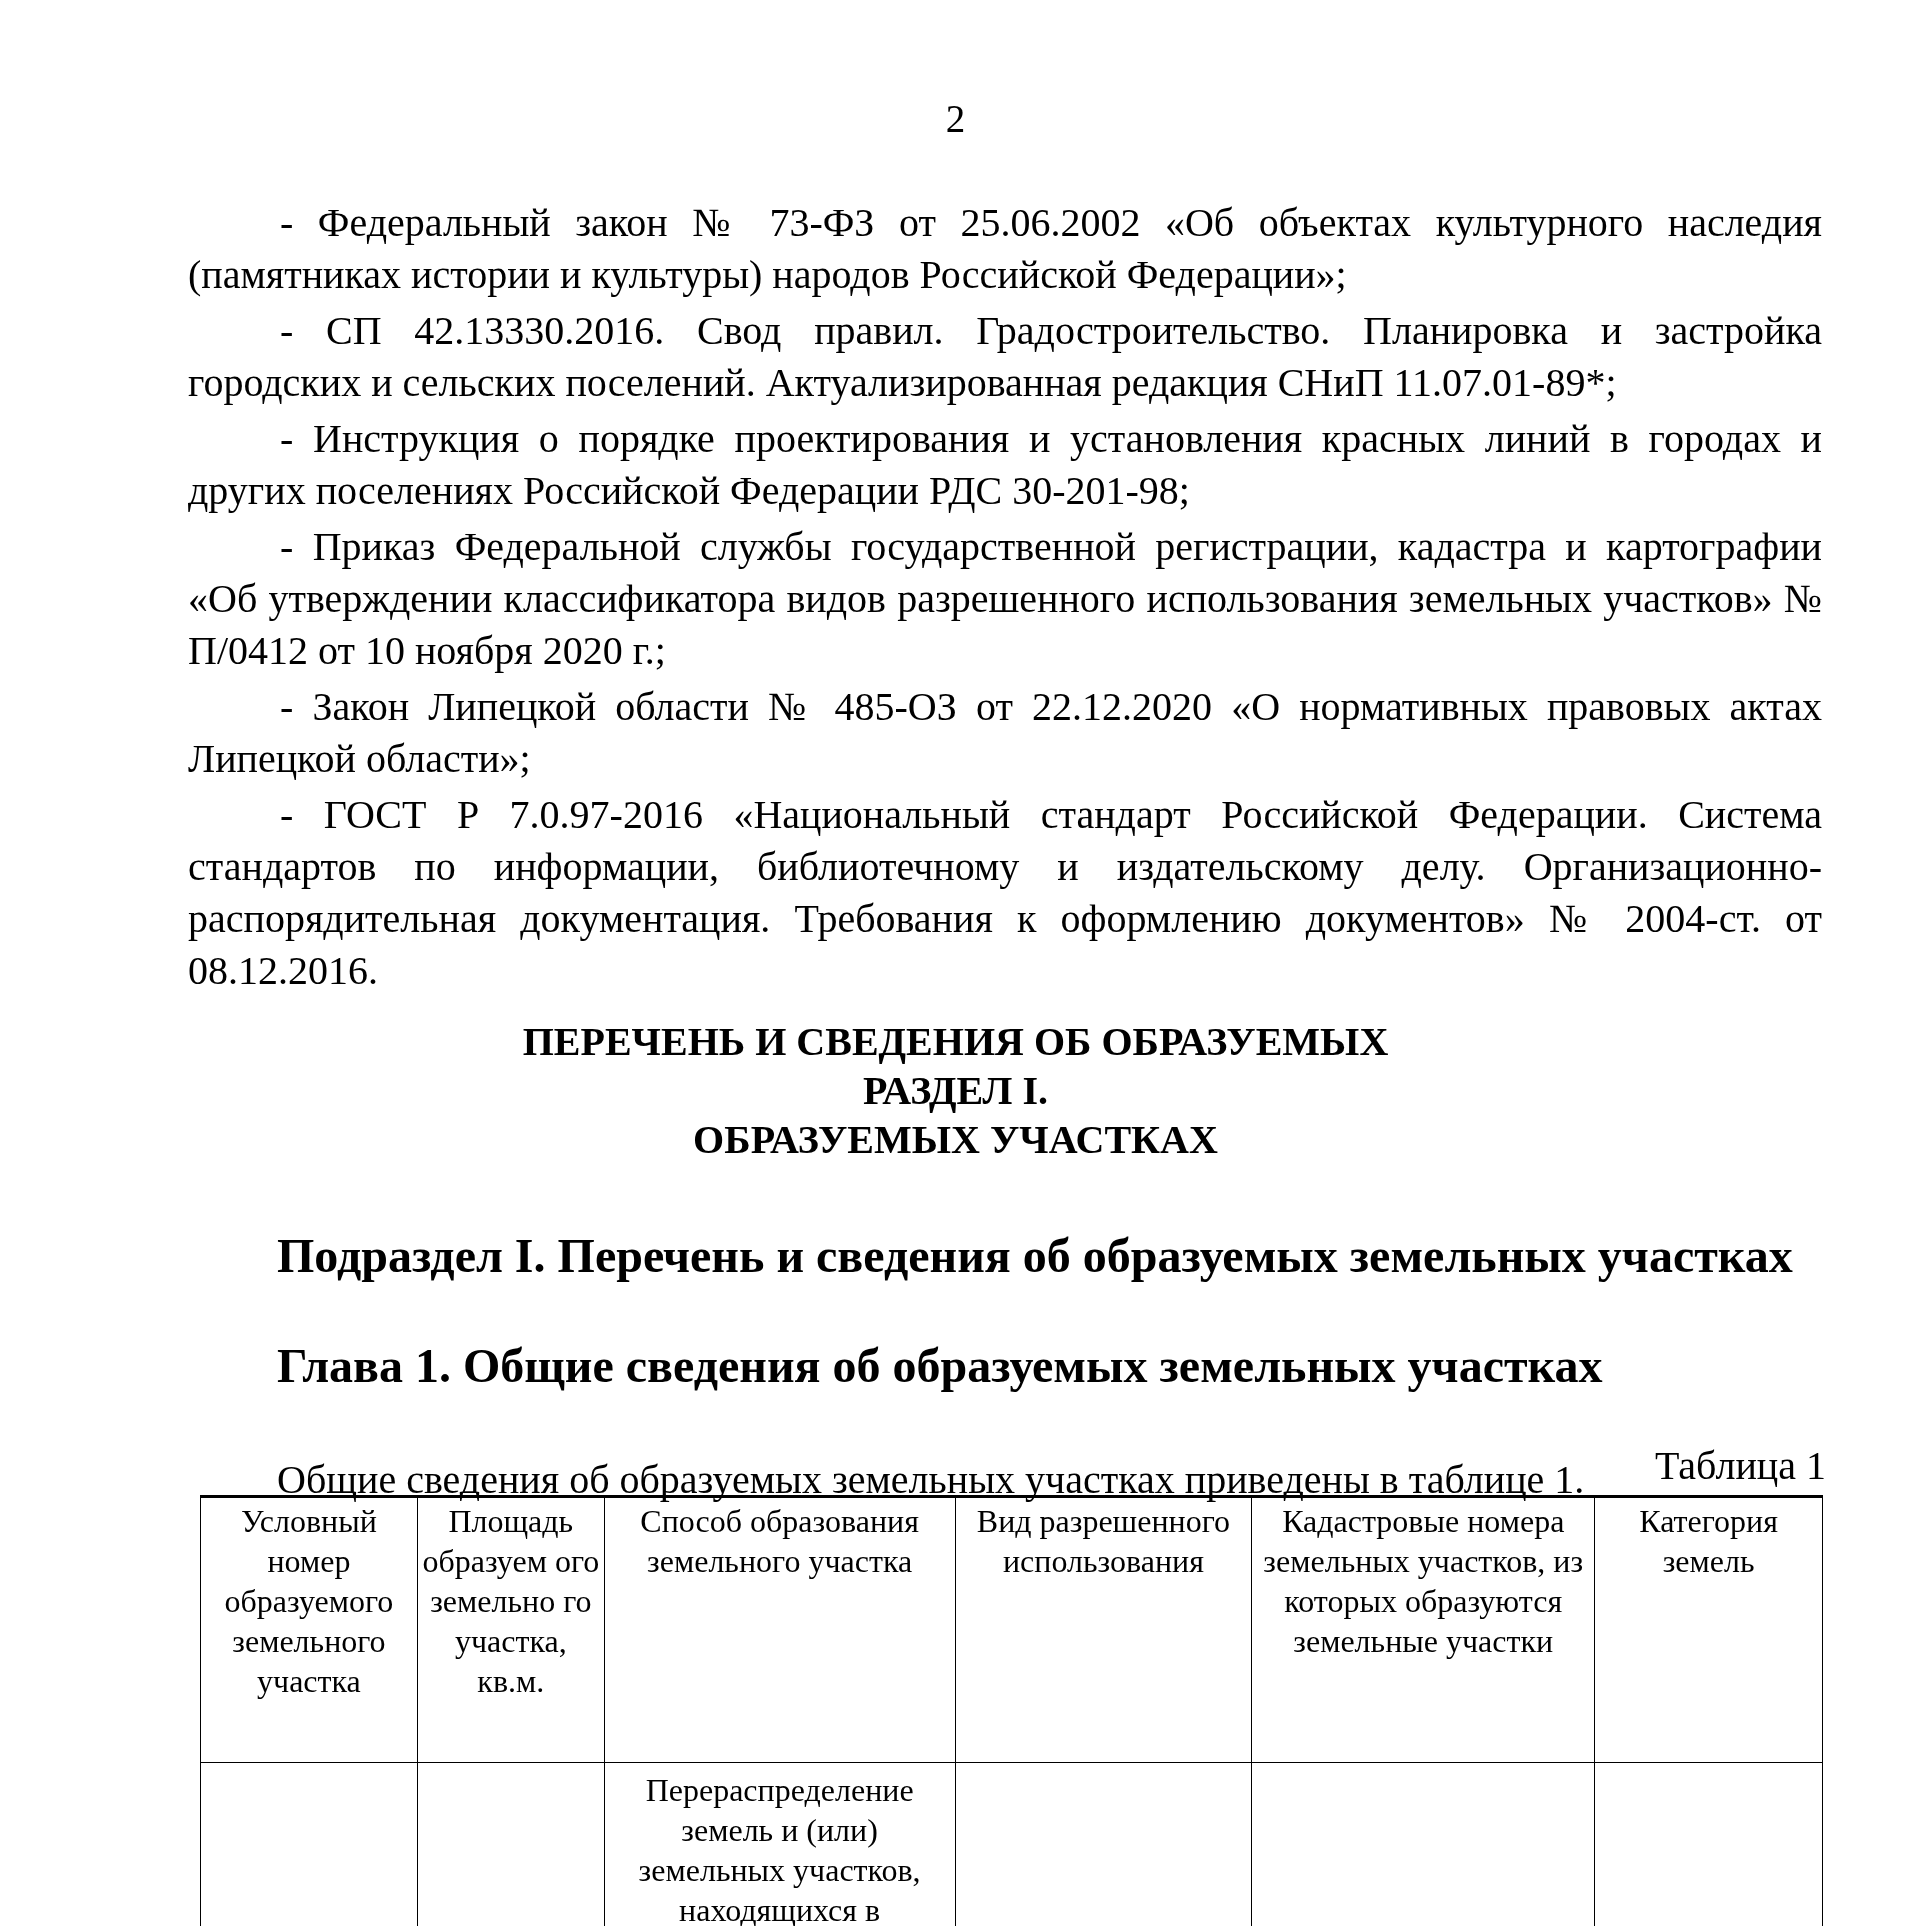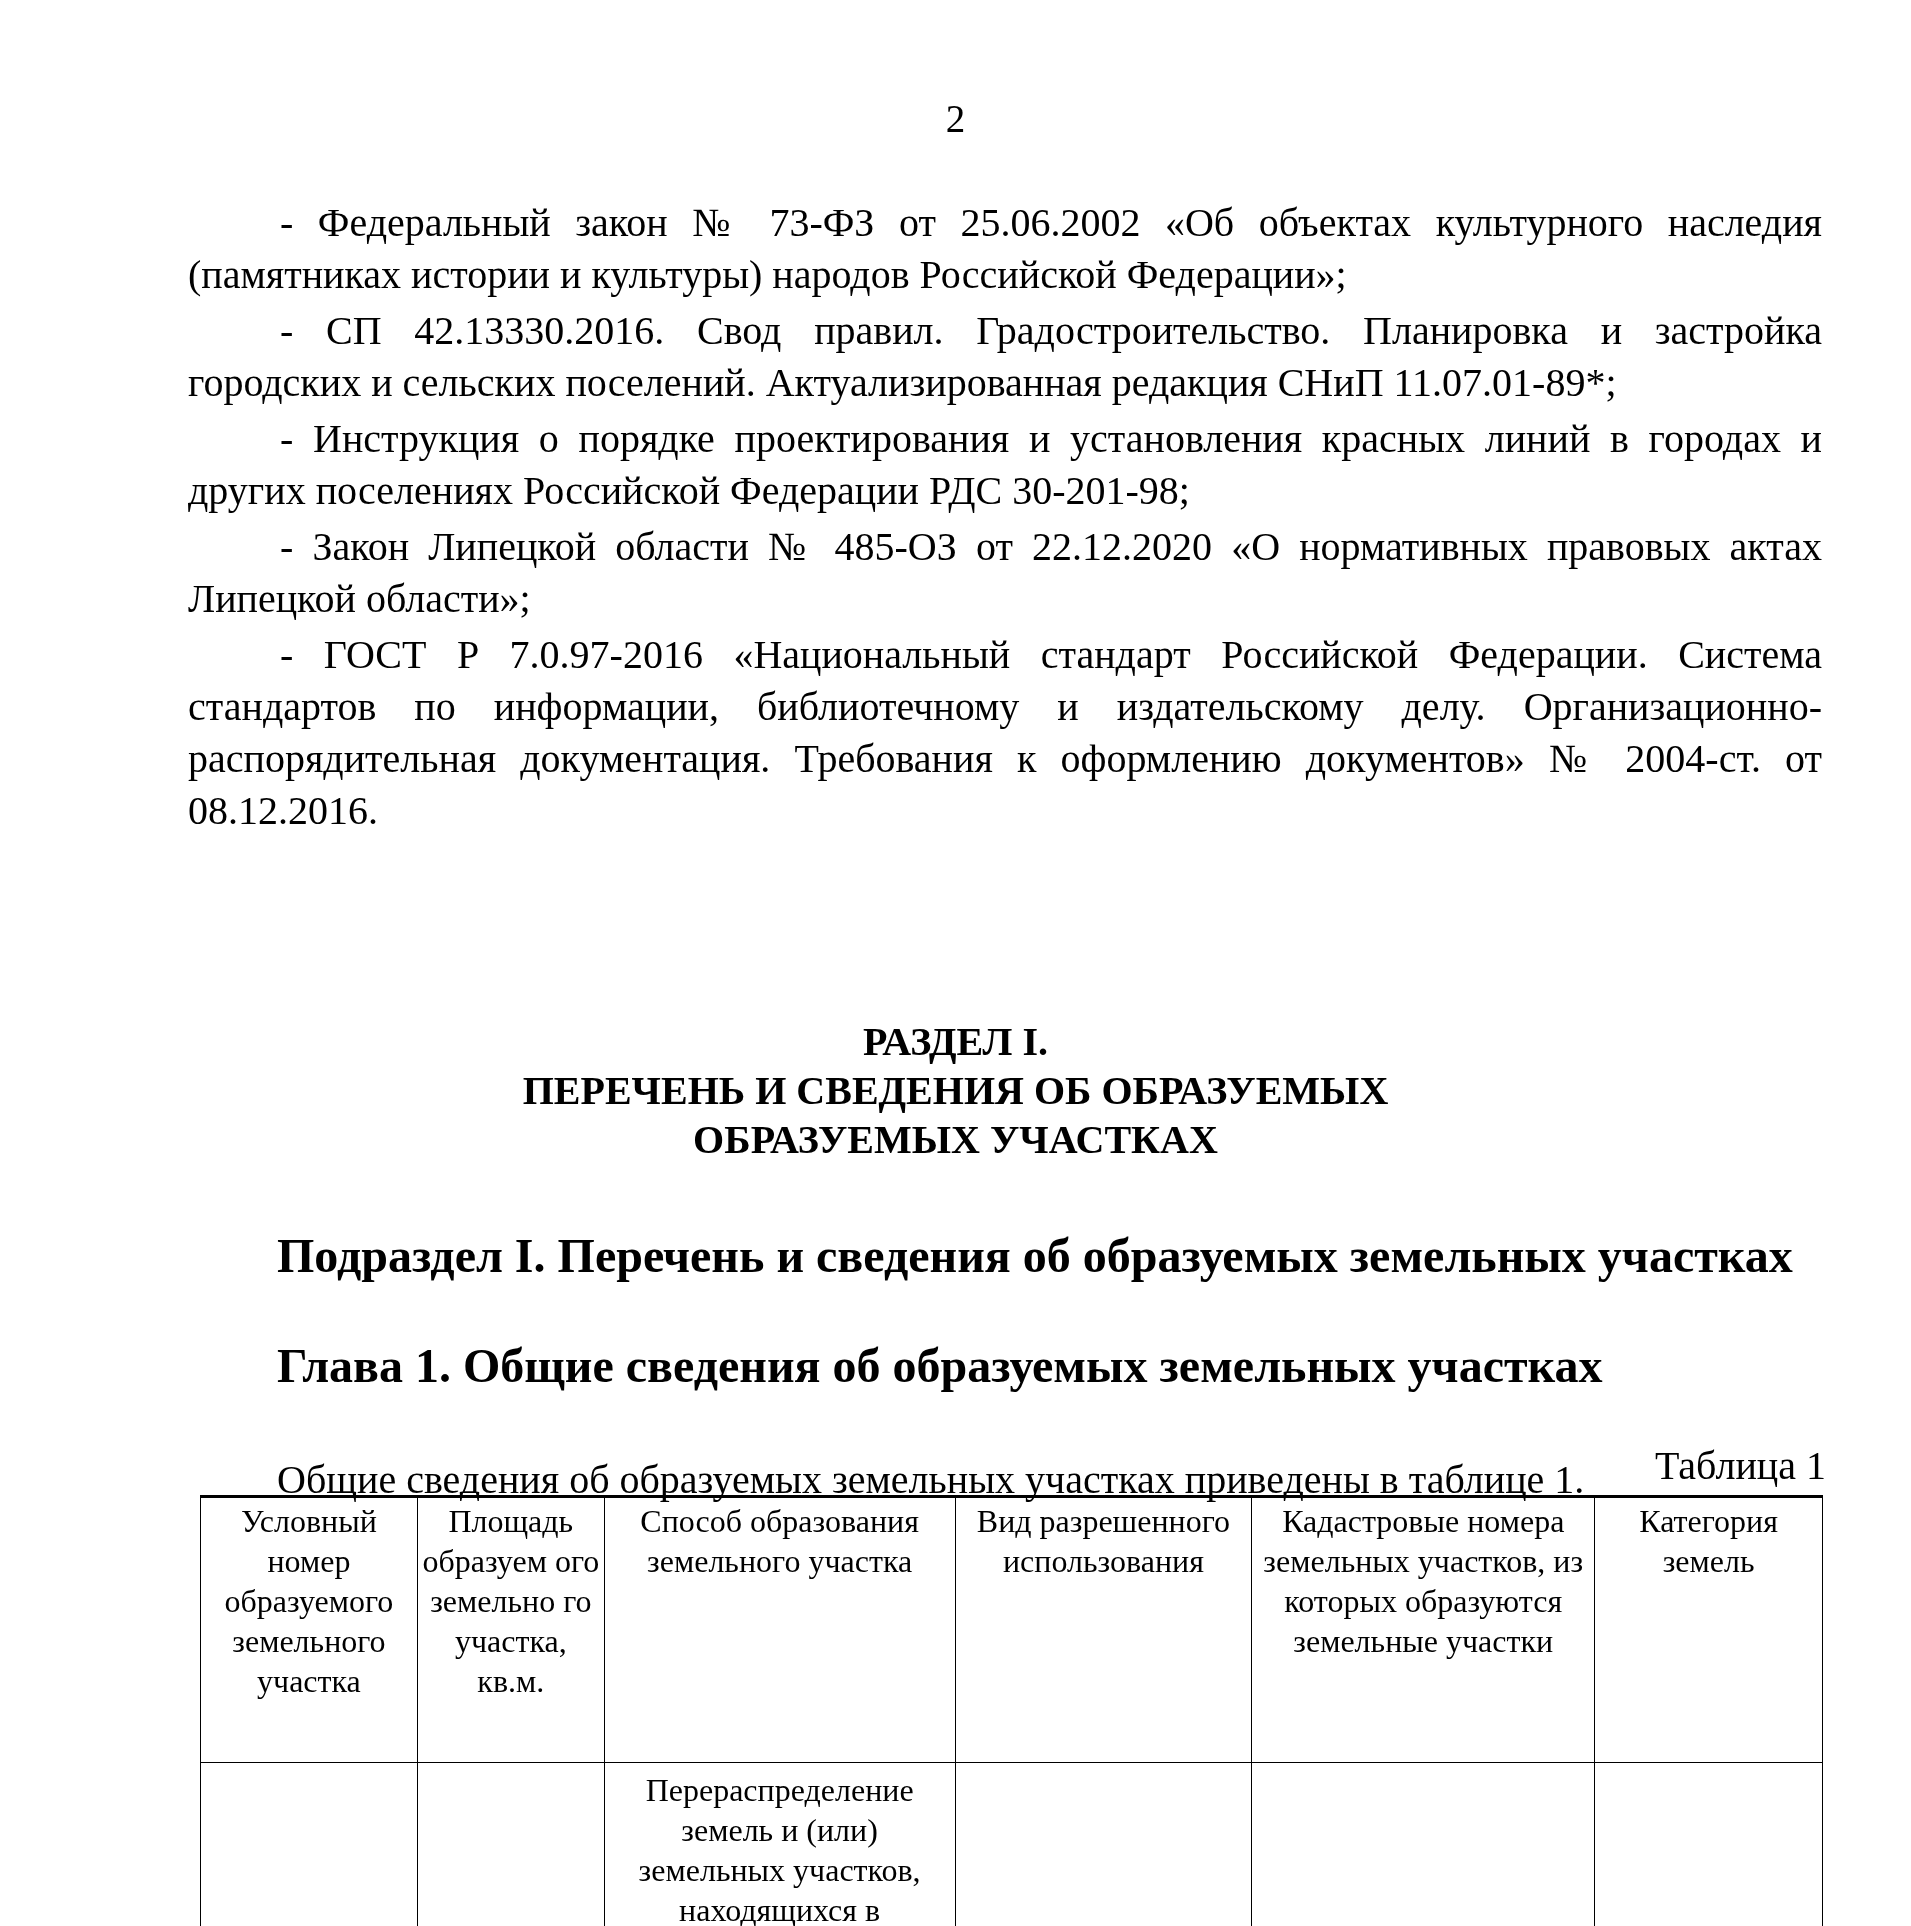--- a/index.html
+++ b/index.html
@@ -24,27 +24,28 @@
 </style>
 </head>
 <body>
 
 <div class="page-num">2</div>
 
 <div class="body-text" style="top: 193px;">
   <p class="para">- Федеральный закон № 73-ФЗ от 25.06.2002 «Об объектах культурного наследия (памятниках истории и культуры) народов Российской Федерации»;</p>
   <p class="para">- СП 42.13330.2016. Свод правил. Градостроительство. Планировка и застройка городских и сельских поселений. Актуализированная редакция СНиП 11.07.01-89*;</p>
   <p class="para">- Инструкция о порядке проектирования и установления красных линий в городах и других поселениях Российской Федерации РДС 30-201-98;</p>
+  <p class="para">- Приказ Федеральной службы государственной регистрации, кадастра и картографии «Об утверждении классификатора видов разрешенного использования земельных участков» № П/0412 от 10 ноября 2020 г.;</p>
   <p class="para">- Закон Липецкой области № 485-ОЗ от 22.12.2020 «О нормативных правовых актах Липецкой области»;</p>
   <p class="para">- ГОСТ Р 7.0.97-2016 «Национальный стандарт Российской Федерации. Система стандартов по информации, библиотечному и издательскому делу. Организационно-распорядительная документация. Требования к оформлению документов» № 2004-ст. от 08.12.2016.</p>
 </div>
 
 <div class="section-title">
+  <div>ПЕРЕЧЕНЬ И СВЕДЕНИЯ ОБ ОБРАЗУЕМЫХ</div>
   <div>РАЗДЕЛ I.</div>
-  <div>ПЕРЕЧЕНЬ И СВЕДЕНИЯ ОБ ОБРАЗУЕМЫХ</div>
   <div>ОБРАЗУЕМЫХ УЧАСТКАХ</div>
 </div>
 
 <div class="h-sub" style="top: 1231px;">Подраздел I. Перечень и сведения об образуемых земельных участках</div>
 
 <div class="h-sub" style="top: 1341px;">Глава 1. Общие сведения об образуемых земельных участках</div>
 <div class="plain" style="top: 1455px;">Общие сведения об образуемых земельных участках приведены в таблице 1.</div>
 <div class="table-caption">Таблица 1</div>
 
 <table class="t1">

